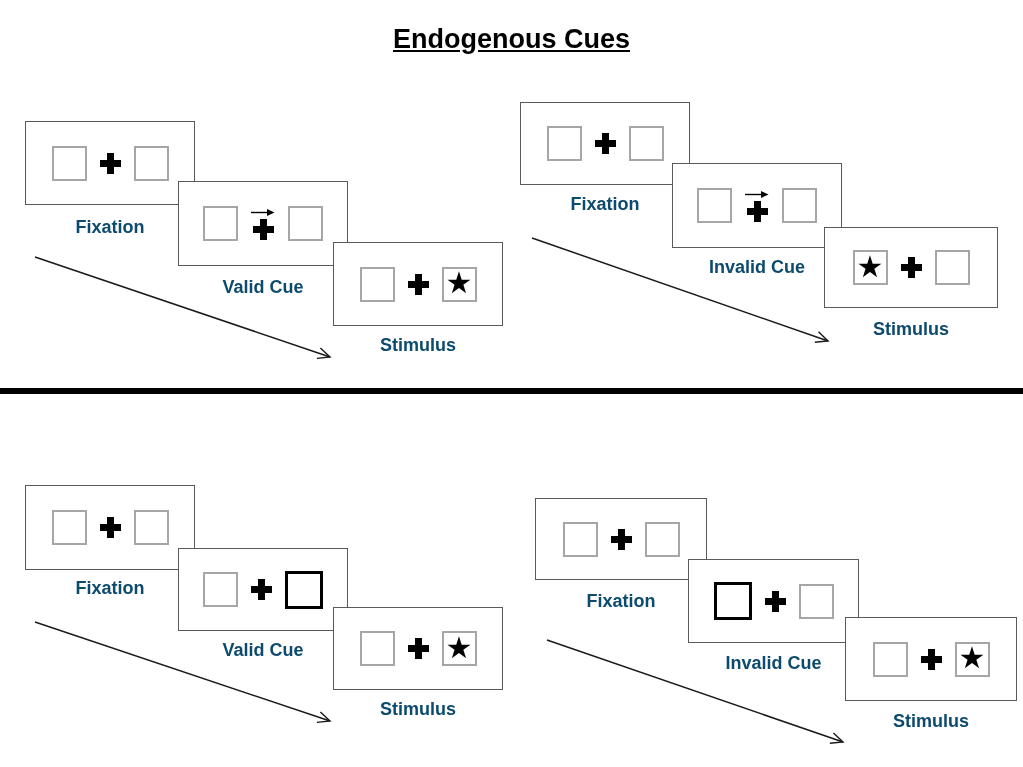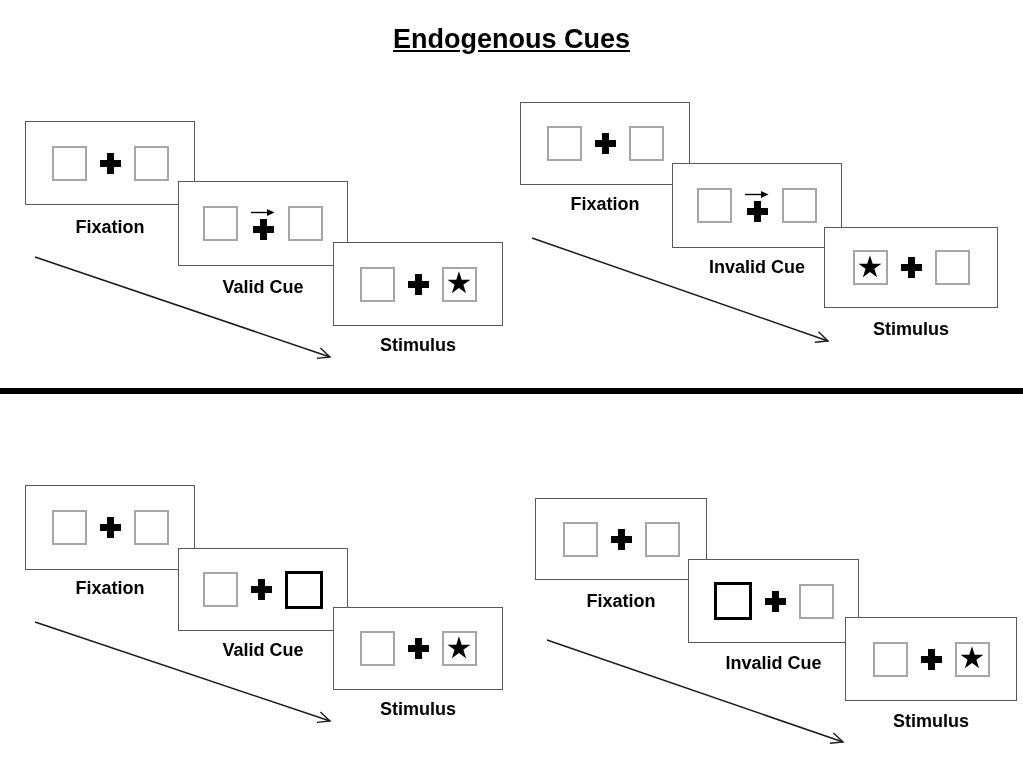--- a/index.html
+++ b/index.html
@@ -53,21 +53,21 @@
   }
   .cross::after{
     content:"";position:absolute;left:7px;top:0;width:7px;height:21px;background:#000;
   }
   .center-group{
     display:flex;flex-direction:column;align-items:center;gap:2px;
   }
   .card-label{
     position:absolute;
     text-align:center;
-    font-size:18px;font-weight:bold;color:#000000;
+    font-size:18px;font-weight:bold;color:#0c4a6e;
     line-height:22px;
   }
   
   #tl-fix  {left:25px; top:121px; width:170px; height:84px;}
   #tl-cue  {left:178px;top:181px; width:170px; height:85px;}
   #tl-stim {left:333px;top:242px; width:170px; height:84px;}
   #tr-fix  {left:520px;top:102px; width:170px; height:83px;}
   #tr-cue  {left:672px;top:163px; width:170px; height:85px;}
   #tr-stim {left:824px;top:227px; width:174px; height:81px;}
   #bl-fix  {left:25px; top:485px; width:170px; height:85px;}

